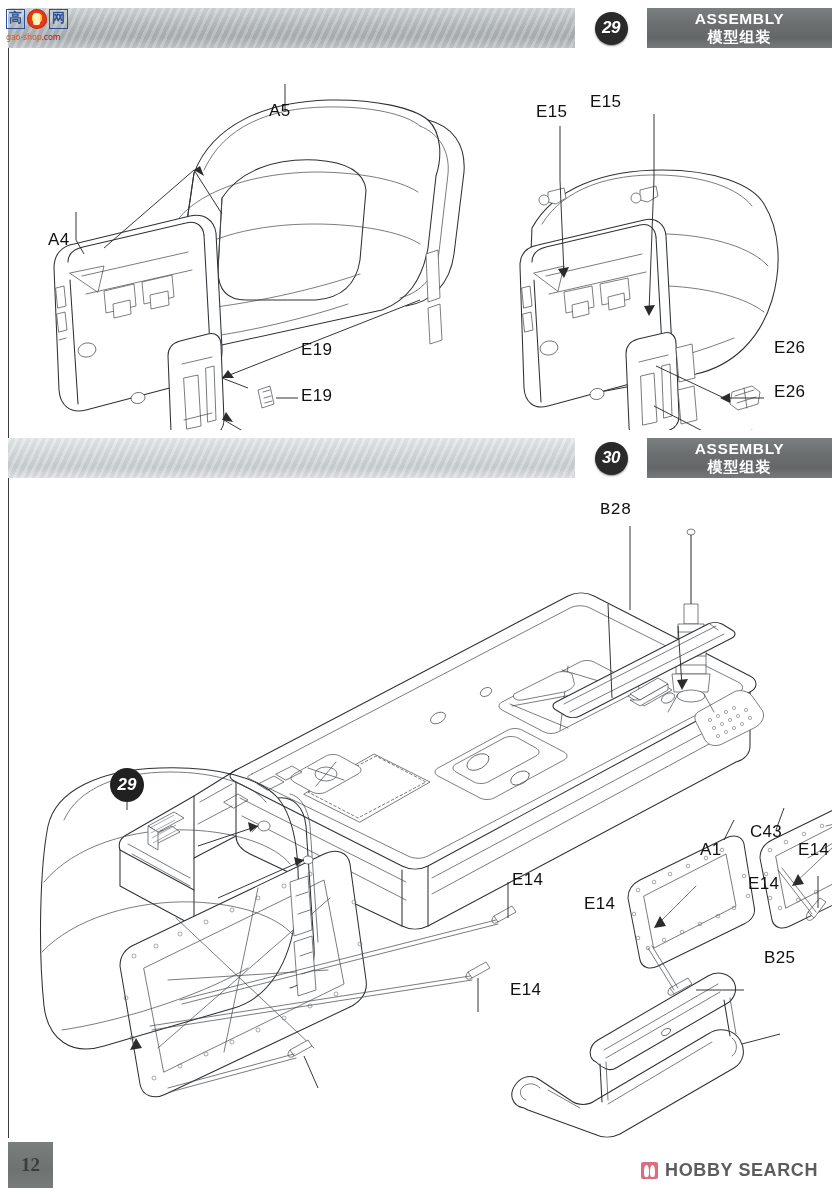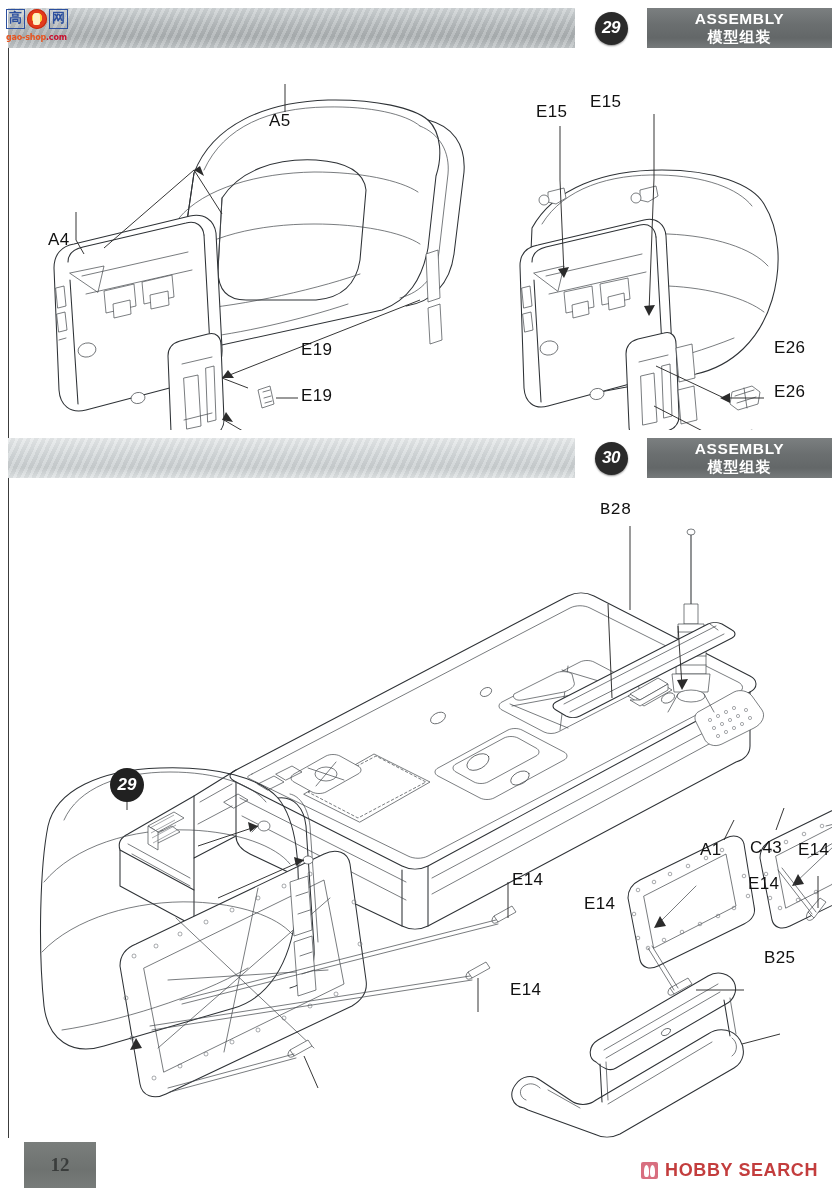--- a/index.html
+++ b/index.html
@@ -18,21 +18,21 @@
     font-size:13px;line-height:15px;text-align:center;font-weight:bold;
     font-family:"DejaVu Sans",sans-serif;overflow:hidden;}
   #gs-logo .seal{
     width:20px;height:20px;border-radius:50%;
     background:radial-gradient(circle at 50% 45%,#ffd23a 0 34%,#e33a1c 36% 100%);
     position:relative;box-shadow:0 0 0 1px #c42b10 inset;}
   #gs-logo .seal:after{
     content:"";position:absolute;left:6px;top:4px;width:7px;height:12px;
     background:#fff1c4;border-radius:3px 3px 2px 2px;}
   #gs-logo .dom{
-    font-size:8px;font-weight:bold;letter-spacing:-.2px;margin-top:1px;
+    font-size:8px;font-weight:normal;letter-spacing:-.2px;margin-top:1px;
     font-family:"DejaVu Sans",sans-serif;line-height:9px;}
   #gs-logo .dom .a{color:#e8541f;}
   #gs-logo .dom .b{color:#c8102e;}
 
   
   #page-rule-left{left:8px;top:46px;width:1.4px;height:1092px;background:#3c3c3c;}
 
   
   .band{height:40px;display:flex;align-items:stretch;}
   .band .lite{flex:1;background:linear-gradient(180deg,#cfd4d6 0%,#b5babc 42%,#a9aeb0 72%,#c2c7c9 100%);
@@ -68,33 +68,33 @@
   .lbl{font-size:17px;letter-spacing:.3px;color:#111;white-space:nowrap;}
 
   
   .refbubble{
     width:34px;height:34px;border-radius:50%;background:#212121;color:#fff;
     display:flex;align-items:center;justify-content:center;
     font-size:17px;font-weight:bold;font-style:italic;}
 
   
   #pagebox{
-    left:24px;top:1142px;width:72px;height:46px;
+    left:8px;top:1142px;width:45px;height:46px;
     background:linear-gradient(180deg,#7a7e7c 0%,#6e7270 60%,#777b79 100%);
     color:#2c2f2e;display:flex;align-items:center;justify-content:center;
     font-size:19px;font-weight:bold;font-family:"Liberation Serif",serif;}
   #pagebox span{color:#3a3d3c;}
   #hobby{right:14px;top:1160px;display:flex;align-items:center;gap:7px;opacity:.85;}
   #hobby .mark{
     width:17px;height:17px;background:#d2566b;border-radius:2px;position:relative;}
   #hobby .mark:before,#hobby .mark:after{
     content:"";position:absolute;top:2.5px;width:5px;height:12px;background:#fff;
     border-radius:60% 60% 45% 45%;}
   #hobby .mark:before{left:3px;} #hobby .mark:after{left:9px;}
-  #hobby .txt{font-size:18px;font-weight:bold;color:#b91c1c;letter-spacing:.6px;}
+  #hobby .txt{font-size:18px;font-weight:bold;color:#404040;letter-spacing:.6px;}
 
   
   .ln{fill:none;stroke:#2e3236;stroke-width:1.05;stroke-linejoin:round;stroke-linecap:round;}
   .ln-t{fill:none;stroke:#44484c;stroke-width:.72;stroke-linejoin:round;stroke-linecap:round;}
   .ln-h{fill:none;stroke:#6d7176;stroke-width:.6;}
   .fillw{fill:#ffffff;stroke:#2e3236;stroke-width:1.05;stroke-linejoin:round;}
   .fillw-t{fill:#ffffff;stroke:#44484c;stroke-width:.7;stroke-linejoin:round;}
   .leader{fill:none;stroke:#2b2b2b;stroke-width:.95;}
   .arrowhd{fill:#2b2b2b;}
 </style>
@@ -281,21 +281,21 @@
     <polygon class="arrowhd" points="641,268 647,257 636,258"></polygon>
     <path class="leader" d="M756 350 L716 350"></path>
     <polygon class="arrowhd" points="712,350 722,355 722,345"></polygon>
     <path class="leader" d="M756 394 L716 394"></path>
     <polygon class="arrowhd" points="712,394 722,399 722,389"></polygon>
     <path class="leader" d="M648 318 L716 350"></path>
     <path class="leader" d="M646 358 L716 394"></path>
   </g>
 </svg>
 
-  <div class="abs lbl nosel" style="left:261px;top:63px;">A5</div>
+  <div class="abs lbl nosel" style="left:261px;top:53px;">A5</div>
   <div class="abs lbl nosel" style="left:40px;top:182px;">A4</div>
   <div class="abs lbl nosel" style="left:293px;top:292px;">E19</div>
   <div class="abs lbl nosel" style="left:293px;top:338px;">E19</div>
 
   <div class="abs lbl nosel" style="left:528px;top:54px;">E15</div>
   <div class="abs lbl nosel" style="left:582px;top:44px;">E15</div>
   <div class="abs lbl nosel" style="left:766px;top:290px;">E26</div>
   <div class="abs lbl nosel" style="left:766px;top:334px;">E26</div>
 </div>
 
@@ -644,21 +644,21 @@
     <path class="leader" d="M500 440 L500 404"></path>
     <path class="leader" d="M296 578 L310 610"></path>
 
     <path class="leader" d="M734 566 L772 556"></path>
   </g>
 </svg>
 
   <div class="abs refbubble nosel" style="left:102px;top:290px;">29</div>
 
   <div class="abs lbl nosel" style="left:592px;top:22px;font-family:Liberation Mono, monospace;">B28</div>
-  <div class="abs lbl nosel" style="left:742px;top:360px;">C43</div>
+  <div class="abs lbl nosel" style="left:742px;top:344px;">C43</div>
   <div class="abs lbl nosel" style="left:692px;top:362px;">A1</div>
   <div class="abs lbl nosel" style="left:790px;top:362px;">E14</div>
   <div class="abs lbl nosel" style="left:740px;top:396px;">E14</div>
   <div class="abs lbl nosel" style="left:576px;top:416px;">E14</div>
   <div class="abs lbl nosel" style="left:504px;top:392px;">E14</div>
   <div class="abs lbl nosel" style="left:502px;top:502px;">E14</div>
   <div class="abs lbl nosel" style="left:756px;top:436px;margin-top:34px;">B25</div>
 </div>
 
 <div id="pagebox" class="abs nosel">

